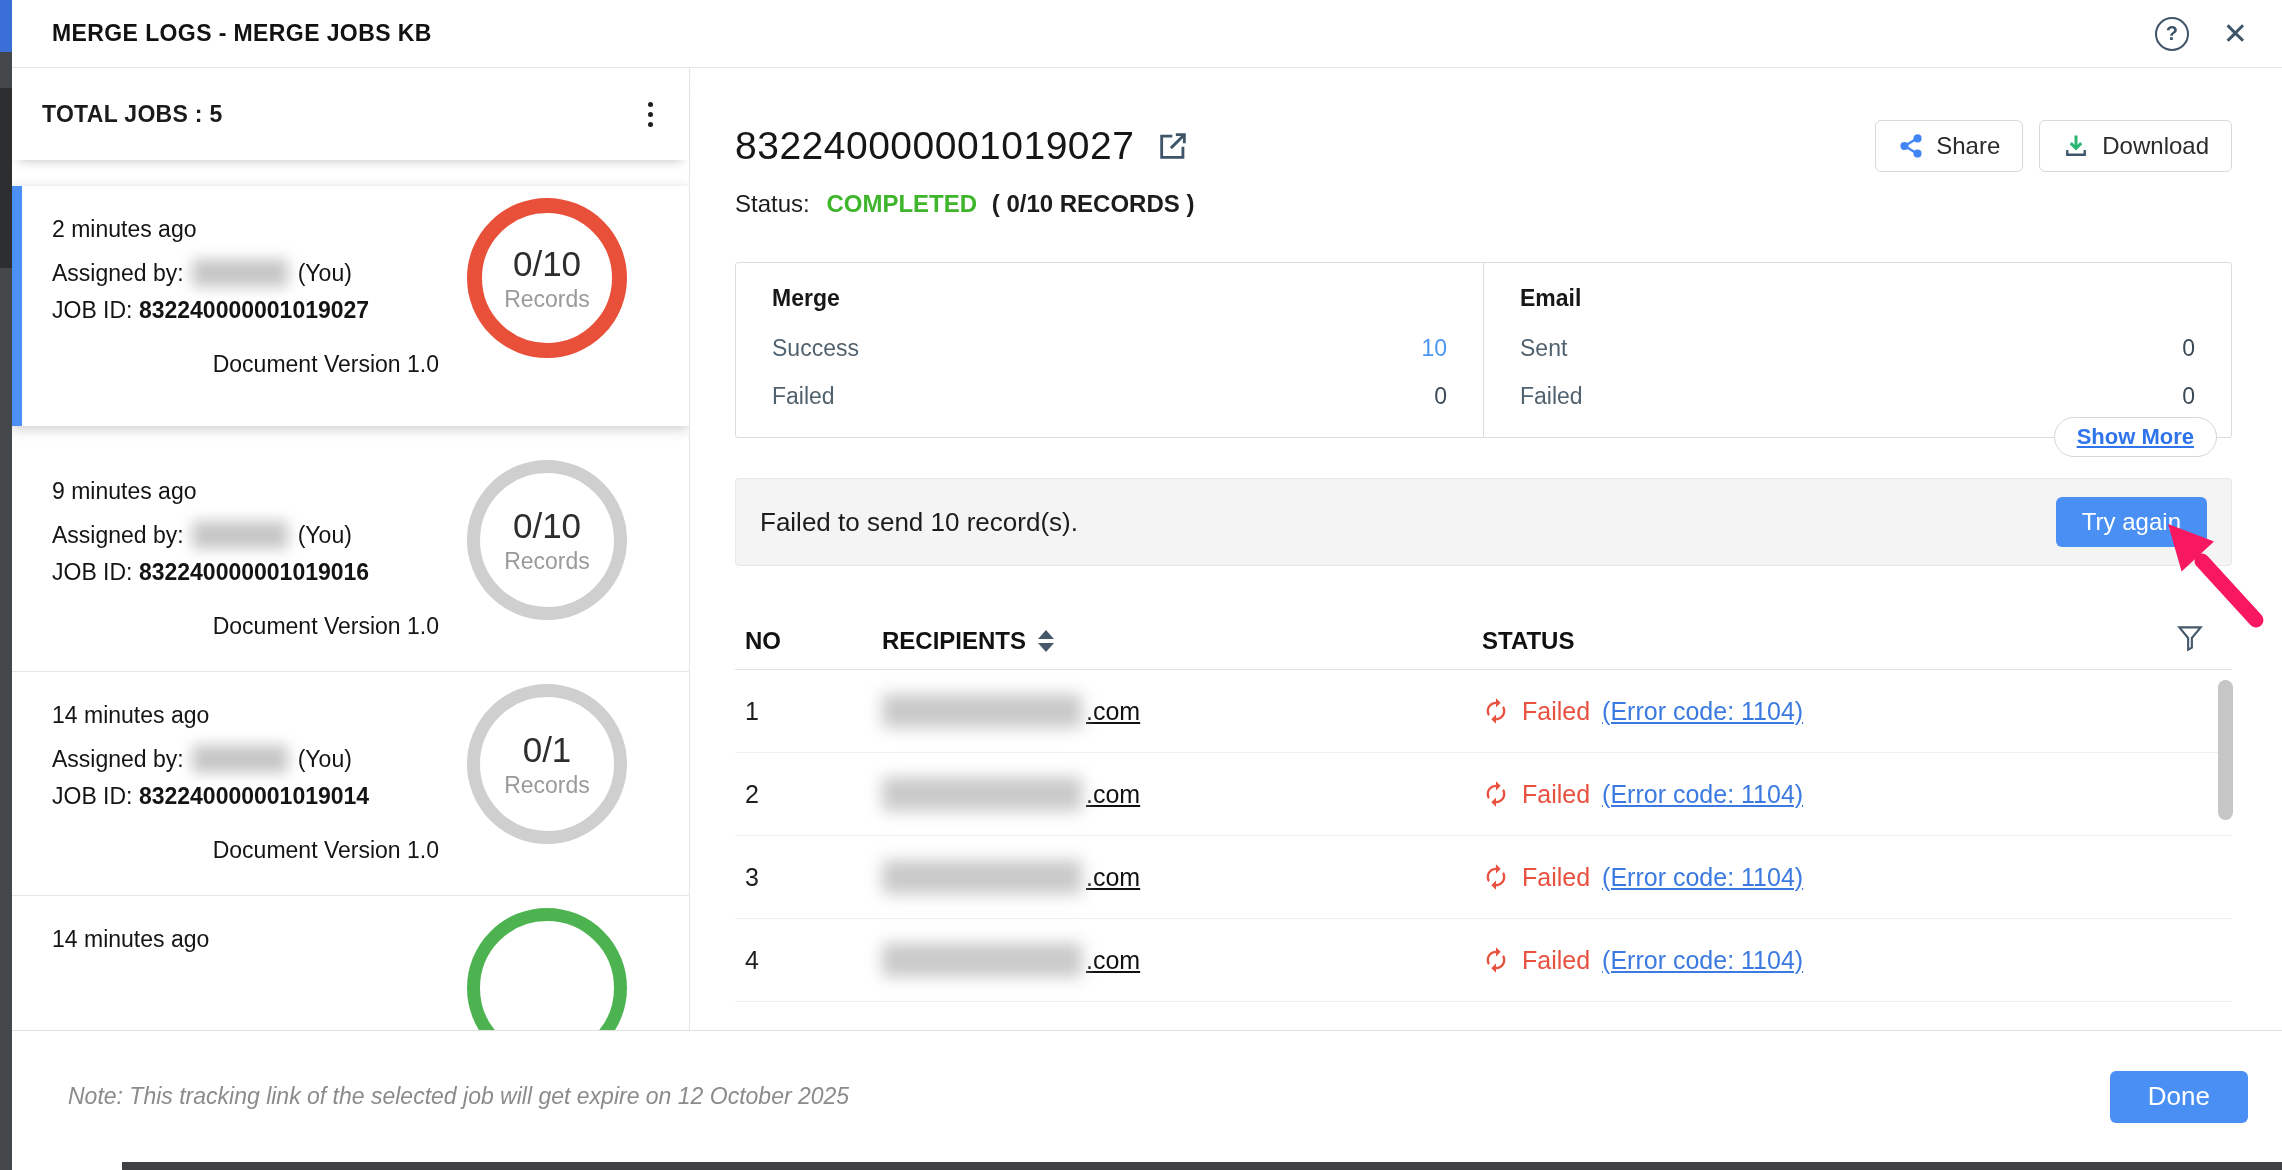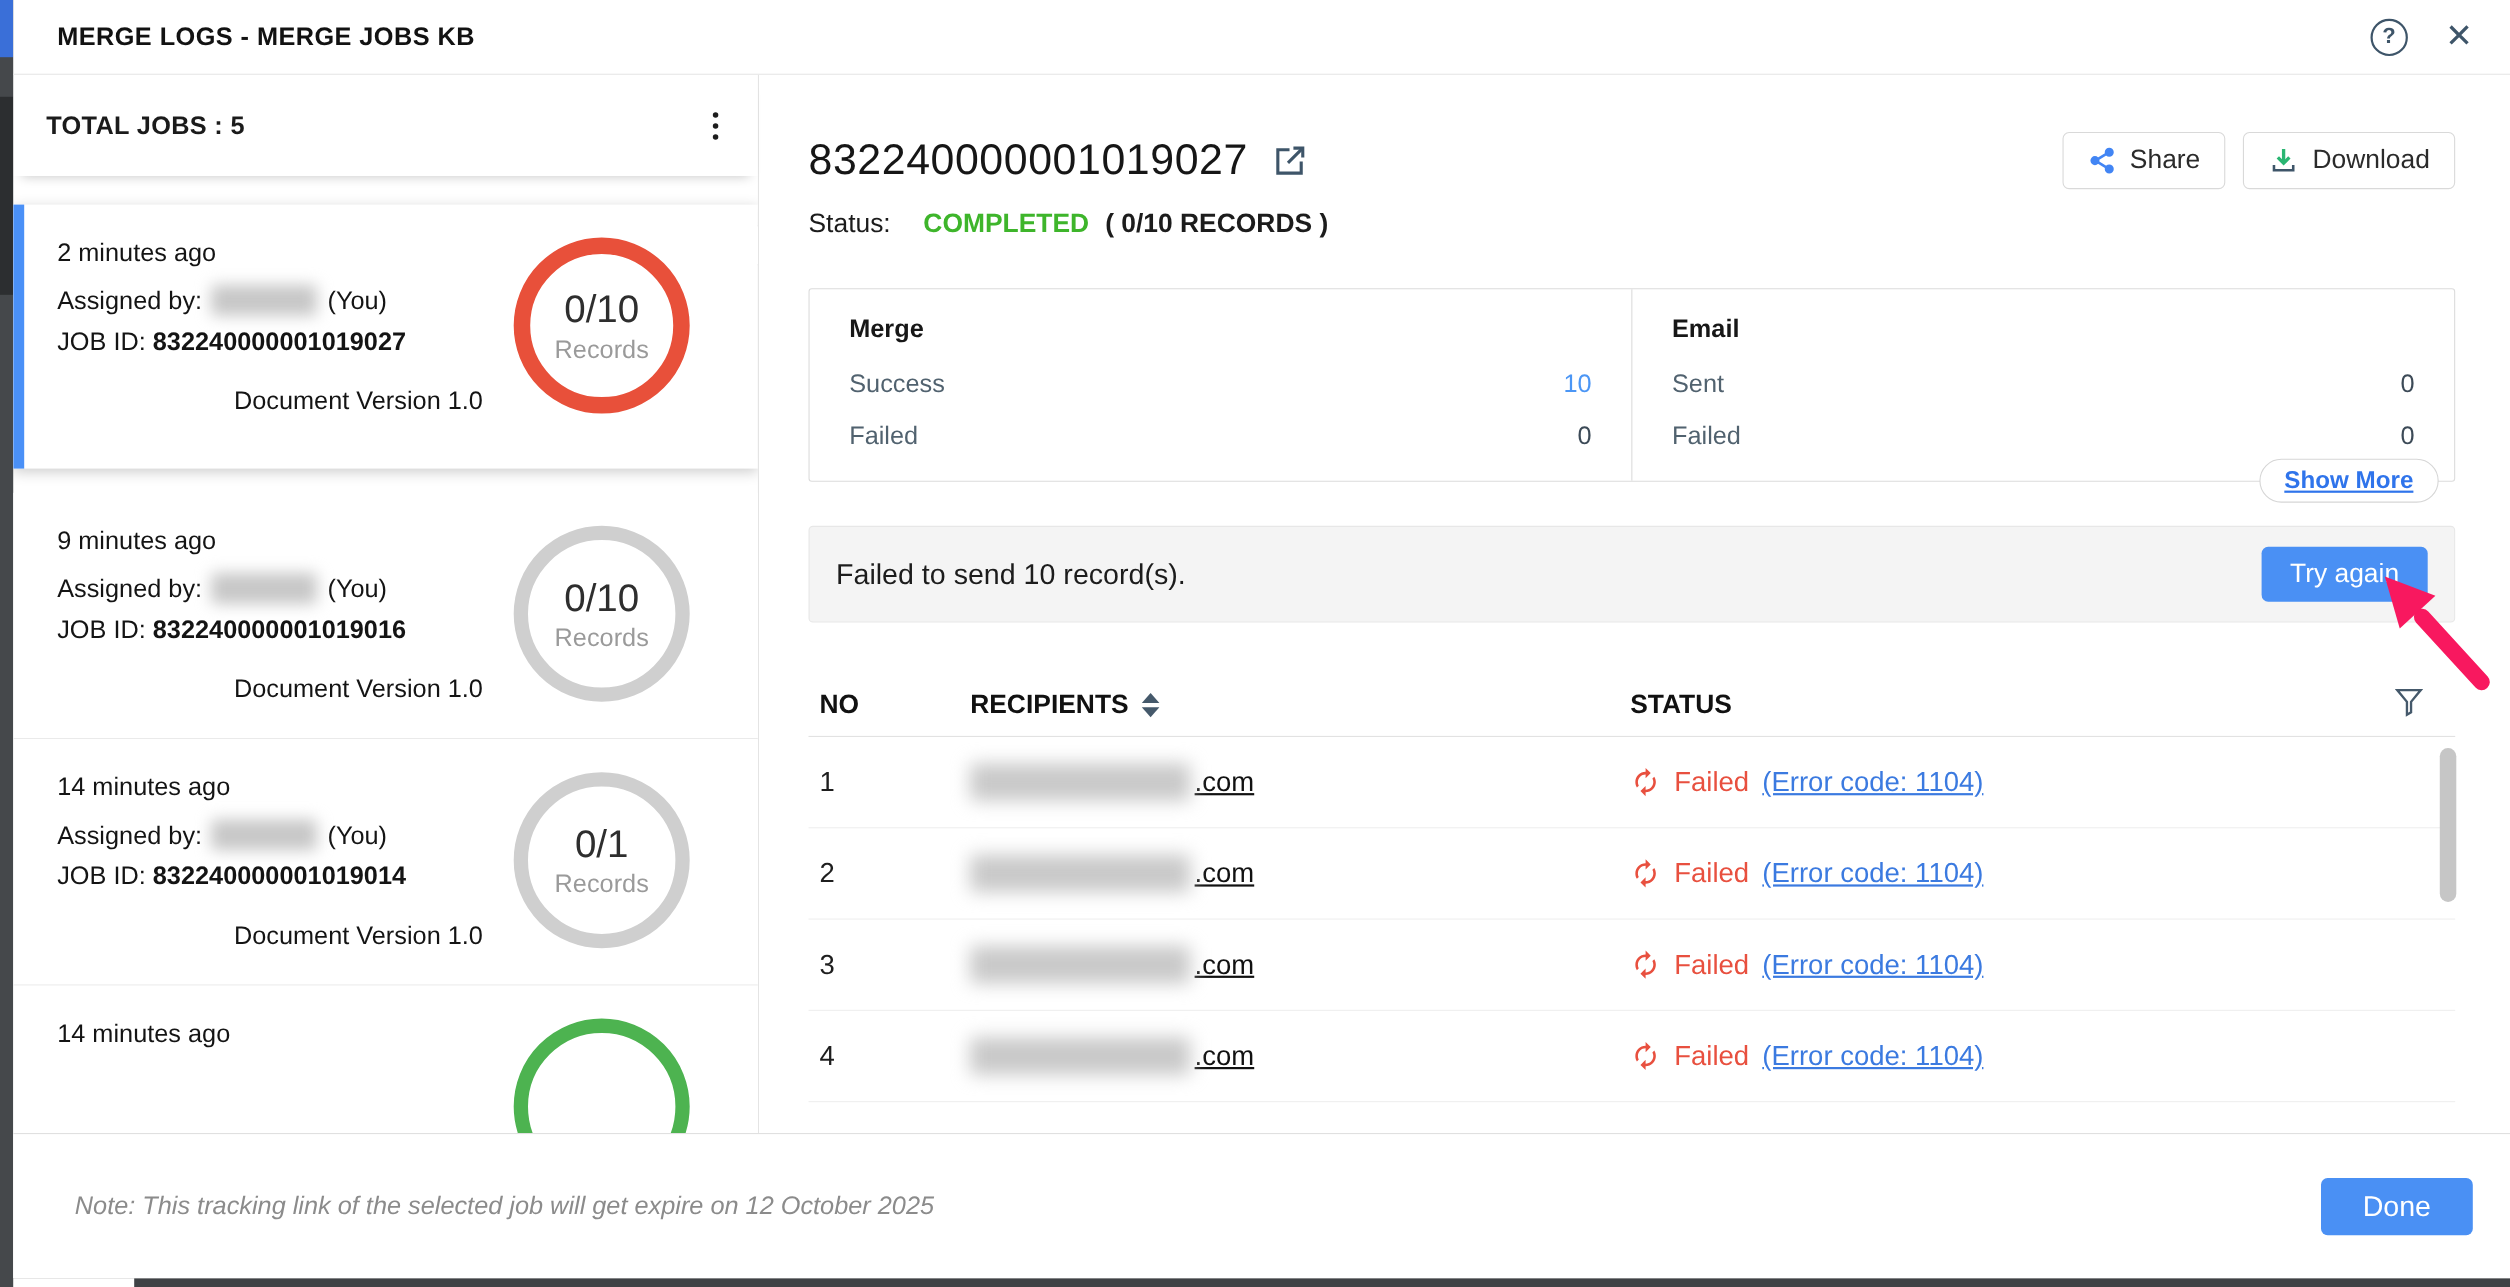--- a/index.html
+++ b/index.html
@@ -36,37 +36,37 @@
   .job-card { position:relative; height:224px; background:#fff; padding:30px 250px 0 40px; border-bottom:1px solid #e8e8e8; cursor:pointer; }
   .job-card.selected { height:240px; border-bottom:none; box-shadow:0 3px 12px rgba(0,0,0,.20); margin-bottom:22px; z-index:2; }
   .job-card.selected::before { content:""; position:absolute; left:0; top:0; bottom:0; width:10px; background:#4a90f7; }
   .job-card.selected .notch { position:absolute; right:-13px; top:24px; width:26px; height:26px; background:#fff; transform:rotate(45deg); border-top:1px solid #ededed; border-right:1px solid #ededed; }
   .job-time { font-size:23px; color:#141414; margin-bottom:12px; }
   .job-line { font-size:23px; color:#141414; line-height:37px; white-space:nowrap; }
   .job-id-num { font-weight:700; }
   .doc-line { font-size:23px; color:#141414; margin-top:22px;text-align:right; }
   .blur-chip { display:inline-block; width:96px; height:28px; background:#c7c7c7; border-radius:3px; filter:blur(7px); vertical-align:-6px; margin:0 10px 0 8px; }
   .job-card.partial .blur-chip { visibility:hidden; }
-  .ring { position:absolute; right:62px; top:30px; width:160px; height:160px; border-radius:50%; border:13px solid #cfcfcf; display:flex; flex-direction:column; align-items:center; justify-content:center; }
+  .ring { position:absolute; right:62px; top:12px; width:160px; height:160px; border-radius:50%; border:13px solid #cfcfcf; display:flex; flex-direction:column; align-items:center; justify-content:center; }
   .job-card.red .ring { border-color:#e8503a; border-width:15px; }
   .job-card.green .ring { border-color:#4db350; }
   .ring-count { font-size:35px; color:#2e2e2e; }
   .ring-label { font-size:23px; color:#9a9a9a; margin-top:2px; }
 
   
   .main { flex:1; position:relative; padding:50px 50px 0 45px; min-width:0; }
   .title-row { display:flex; align-items:center; height:56px; }
   .detail-title { font-size:39px; font-weight:500; color:#161616; letter-spacing:.5px; }
   .ext-link-icon { margin-left:22px; cursor:pointer; display:flex; }
   .btn-light { display:flex; align-items:center; gap:12px; background:#fff; border:1px solid #d9d9d9; border-radius:6px; height:52px; padding:0 22px; font-size:24px; color:#2b2b2b; cursor:pointer; }
   .share-btn { margin-left:auto; }
   .download-btn { margin-left:16px; }
 
   .status-line { margin-top:16px; font-size:24px; color:#1c1c1c; }
-  .status-completed { color:#3eb52b; font-weight:700; margin-left:23px; }
+  .status-completed { color:#3eb52b; font-weight:700; margin-left:10px; }
   .status-records { font-weight:600; margin-left:8px; }
 
   .summary-panel { margin-top:44px; height:176px; border:1px solid #dcdcdc; border-radius:3px; display:flex; position:relative; }
   .panel-half { flex:1; padding:22px 36px; }
   .panel-half.first { border-right:1px solid #dcdcdc; }
   .panel-title { font-size:23px; font-weight:700; color:#171717; margin-bottom:12px; }
   .panel-row { display:flex; justify-content:space-between; font-size:23px; color:#51626f; line-height:48px; }
   .panel-value { color:#3c4a57; }
   .panel-value.highlight { color:#4b96f5; }
   .show-more-pill { position:absolute; right:14px; bottom:-20px; background:#fff; border:1px solid #d6d6d6; border-radius:22px; padding:6px 22px; font-size:22px; font-weight:600; color:#2f74eb; text-decoration:underline; cursor:pointer; }

